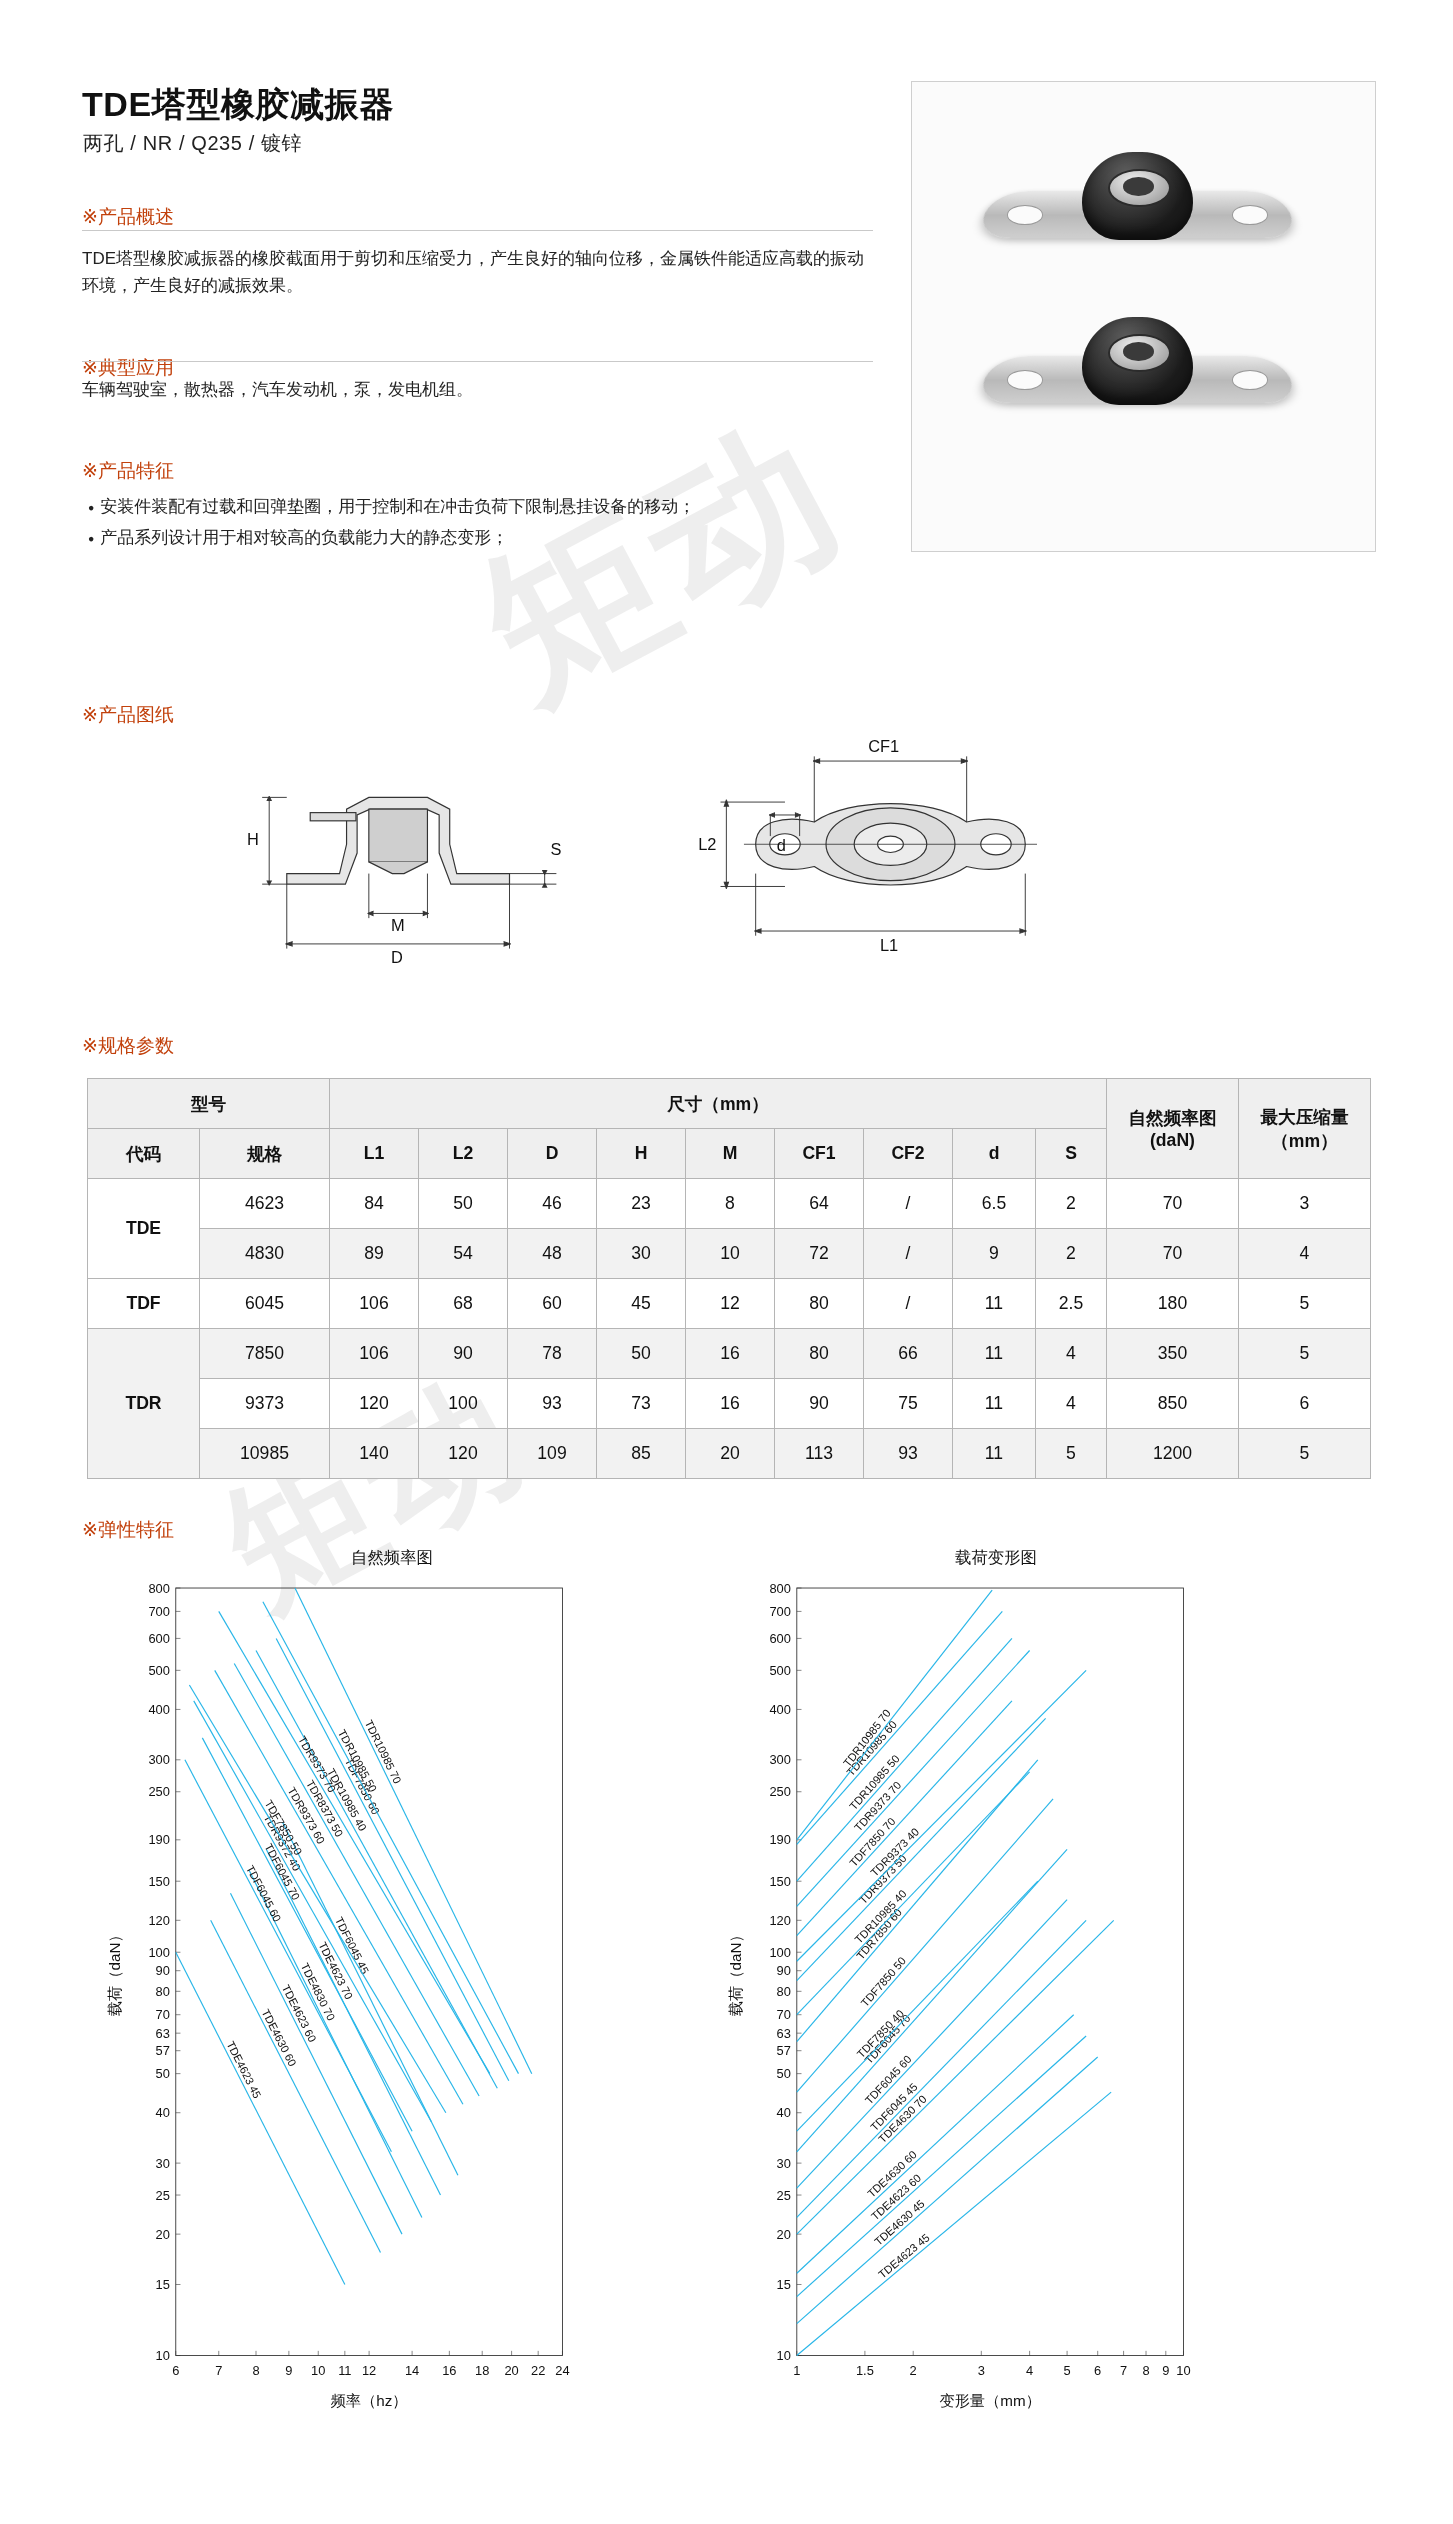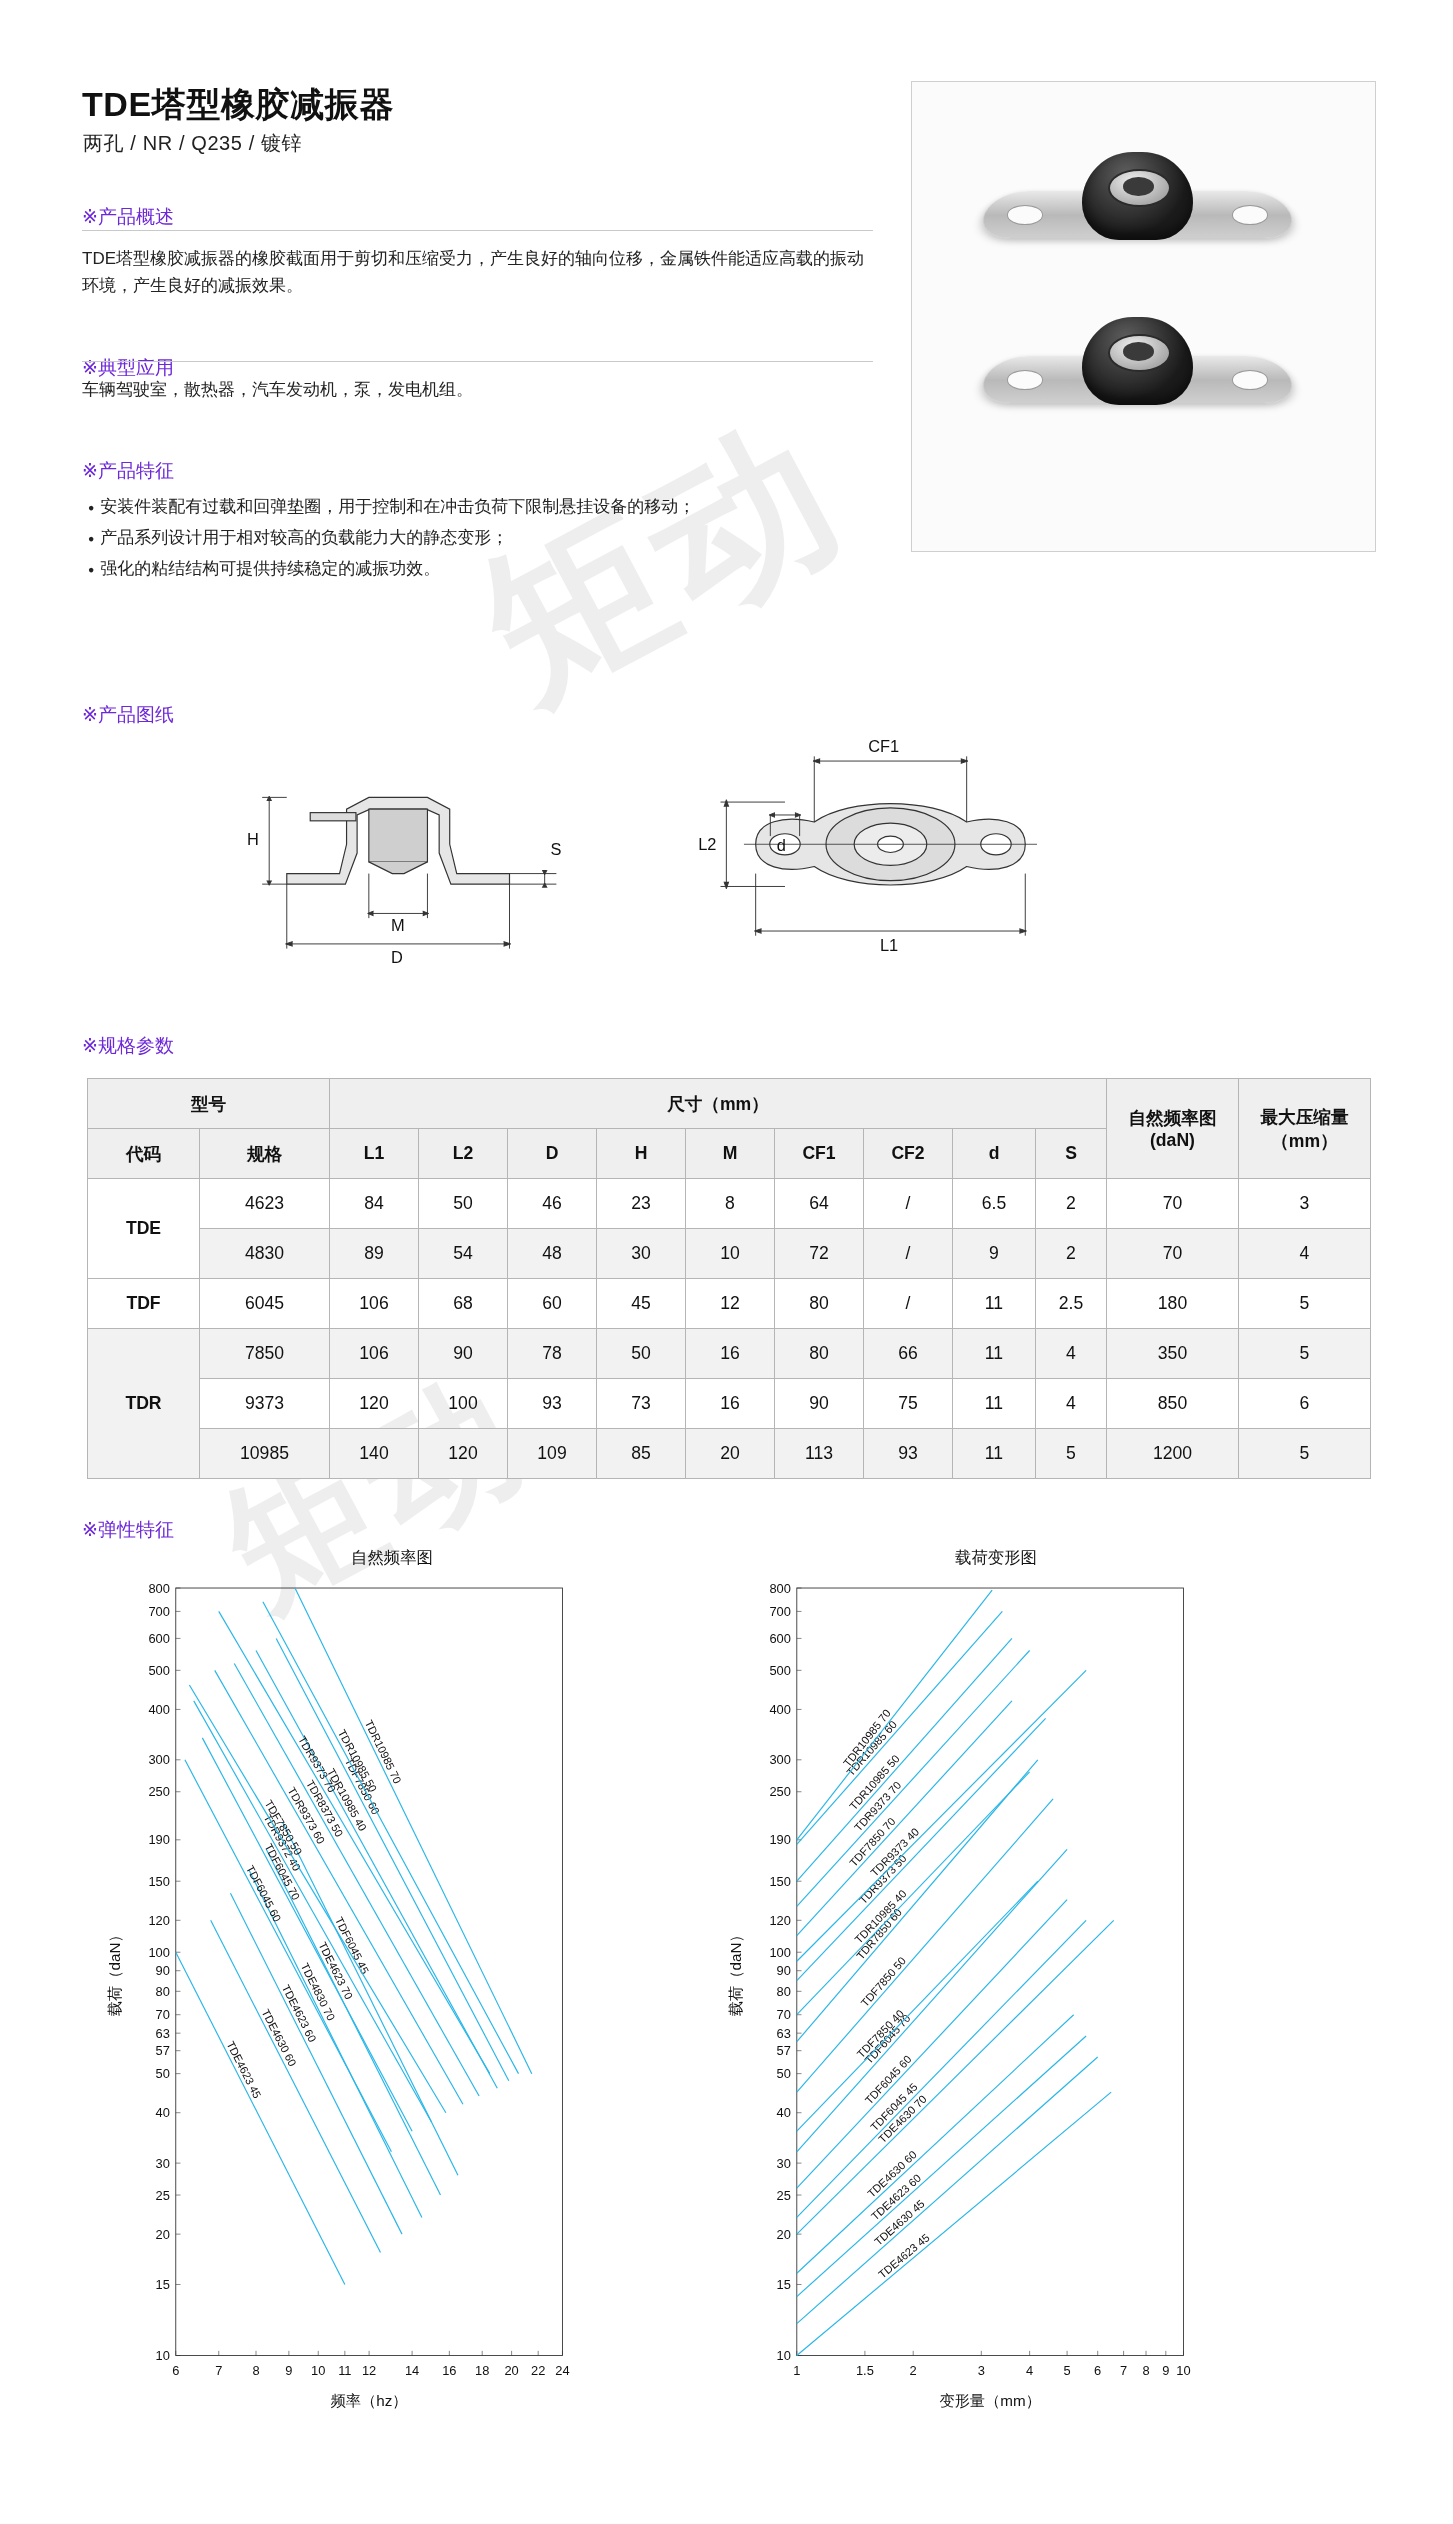--- a/index.html
+++ b/index.html
@@ -49,21 +49,21 @@
     top: 130px;
     font-size: 20px;
     color: #222;
     letter-spacing: 0.6px;
   }
 
   
   .sec-h {
     position: absolute;
     font-size: 19px;
-    color: #6d28d9;
+    color: #c2410c;
     font-weight: normal;
   }
   .rule {
     position: absolute;
     height: 0.6px;
     background: #c9c9c9;
   }
   .para {
     position: absolute;
     font-size: 17px;
@@ -229,21 +229,20 @@
   <div class="para" style="left:82px; top:245px; width:785px;">TDE塔型橡胶减振器的橡胶截面用于剪切和压缩受力，产生良好的轴向位移，金属铁件能适应高载的振动环境，产生良好的减振效果。</div>
 
   <div class="sec-h" style="left:82px; top:335px;margin-top:20px;">※典型应用</div>
   <div class="rule" style="left:82px; top:361px; width:791px;"></div>
   <div class="para" style="left:82px; top:376px; width:785px;">车辆驾驶室，散热器，汽车发动机，泵，发电机组。</div>
 
   <div class="sec-h" style="left:82px; top:458px;">※产品特征</div>
   <div class="bullets" style="left:88px; top:492px; width:821px;">
     <div>安装件装配有过载和回弹垫圈，用于控制和在冲击负荷下限制悬挂设备的移动；</div>
     <div>产品系列设计用于相对较高的负载能力大的静态变形；</div>
-    <div>强化的粘结结构可提供持续稳定的减振功效。</div>
   </div>
 
   <div class="sec-h" style="left:82px; top:702px;">※产品图纸</div>
 
   <div class="drawings">
     <svg width="1055" height="258" viewBox="0 0 1800 440">
 
       <g stroke="#333" fill="none" stroke-width="2">
 
         <path d="M 160 250 L 250 250 L 262 200 L 262 140 L 300 120 L 400 120 L 438 140 L 438 200 L 450 250 L 540 250

